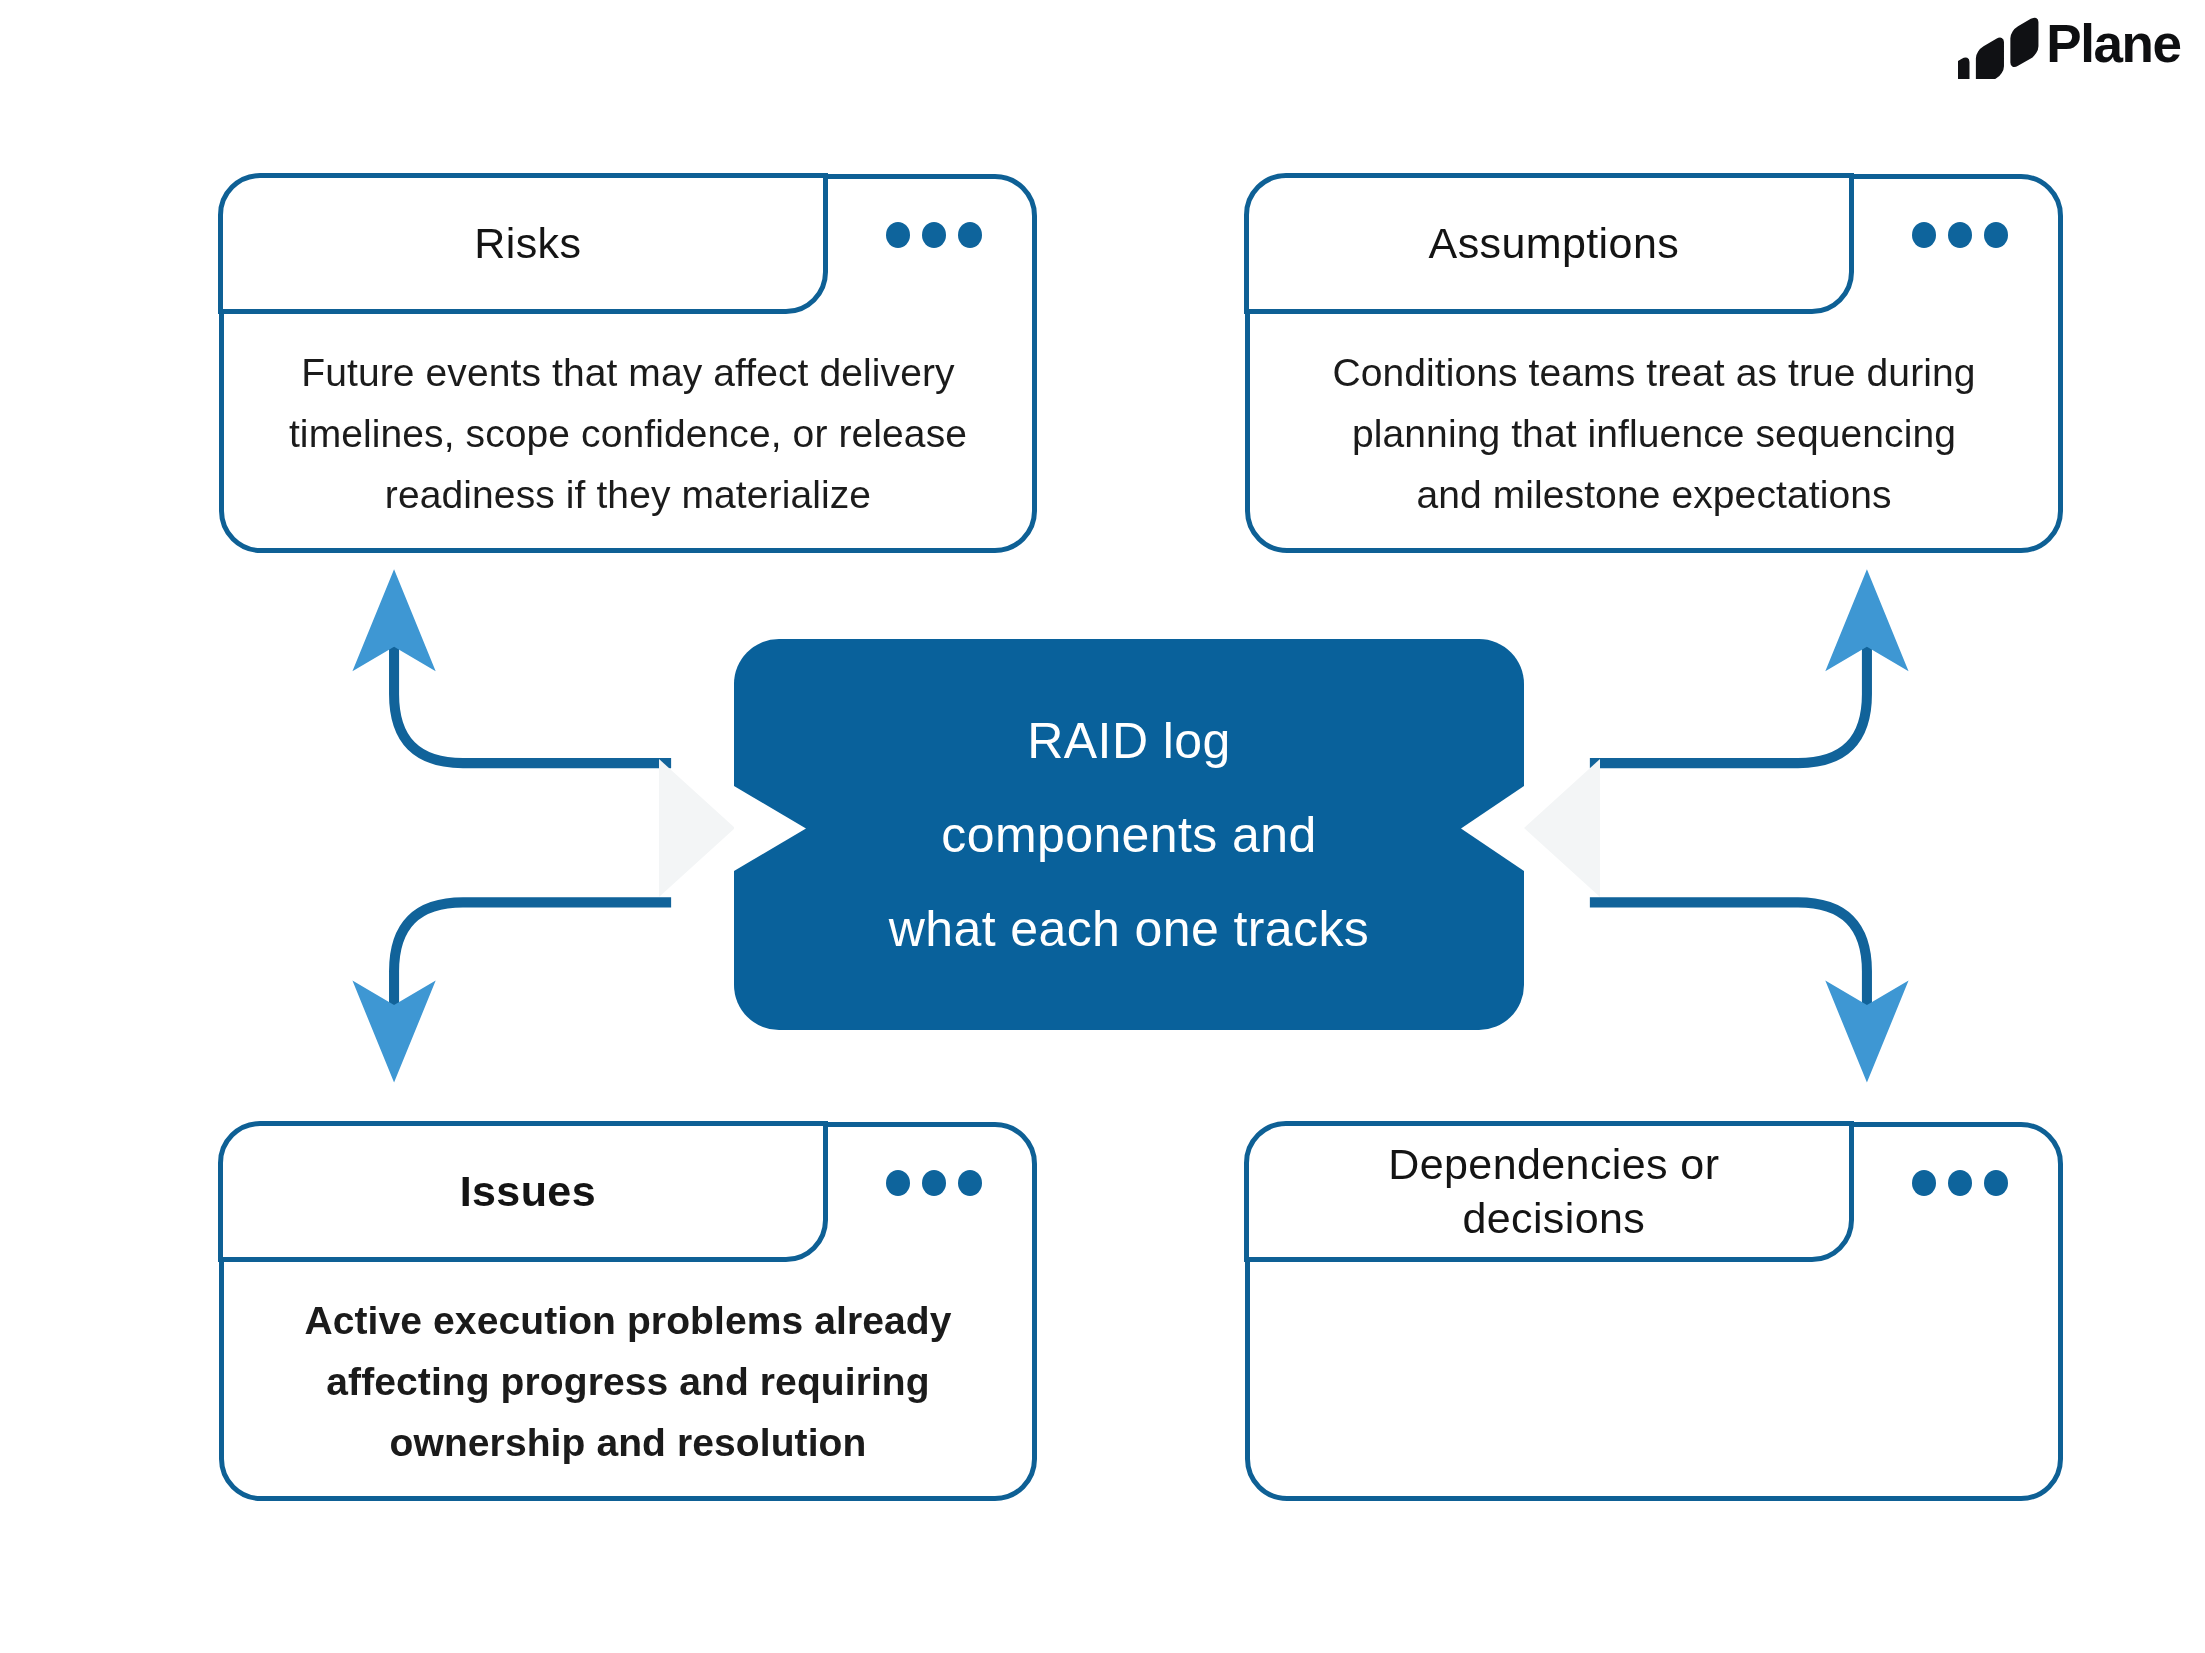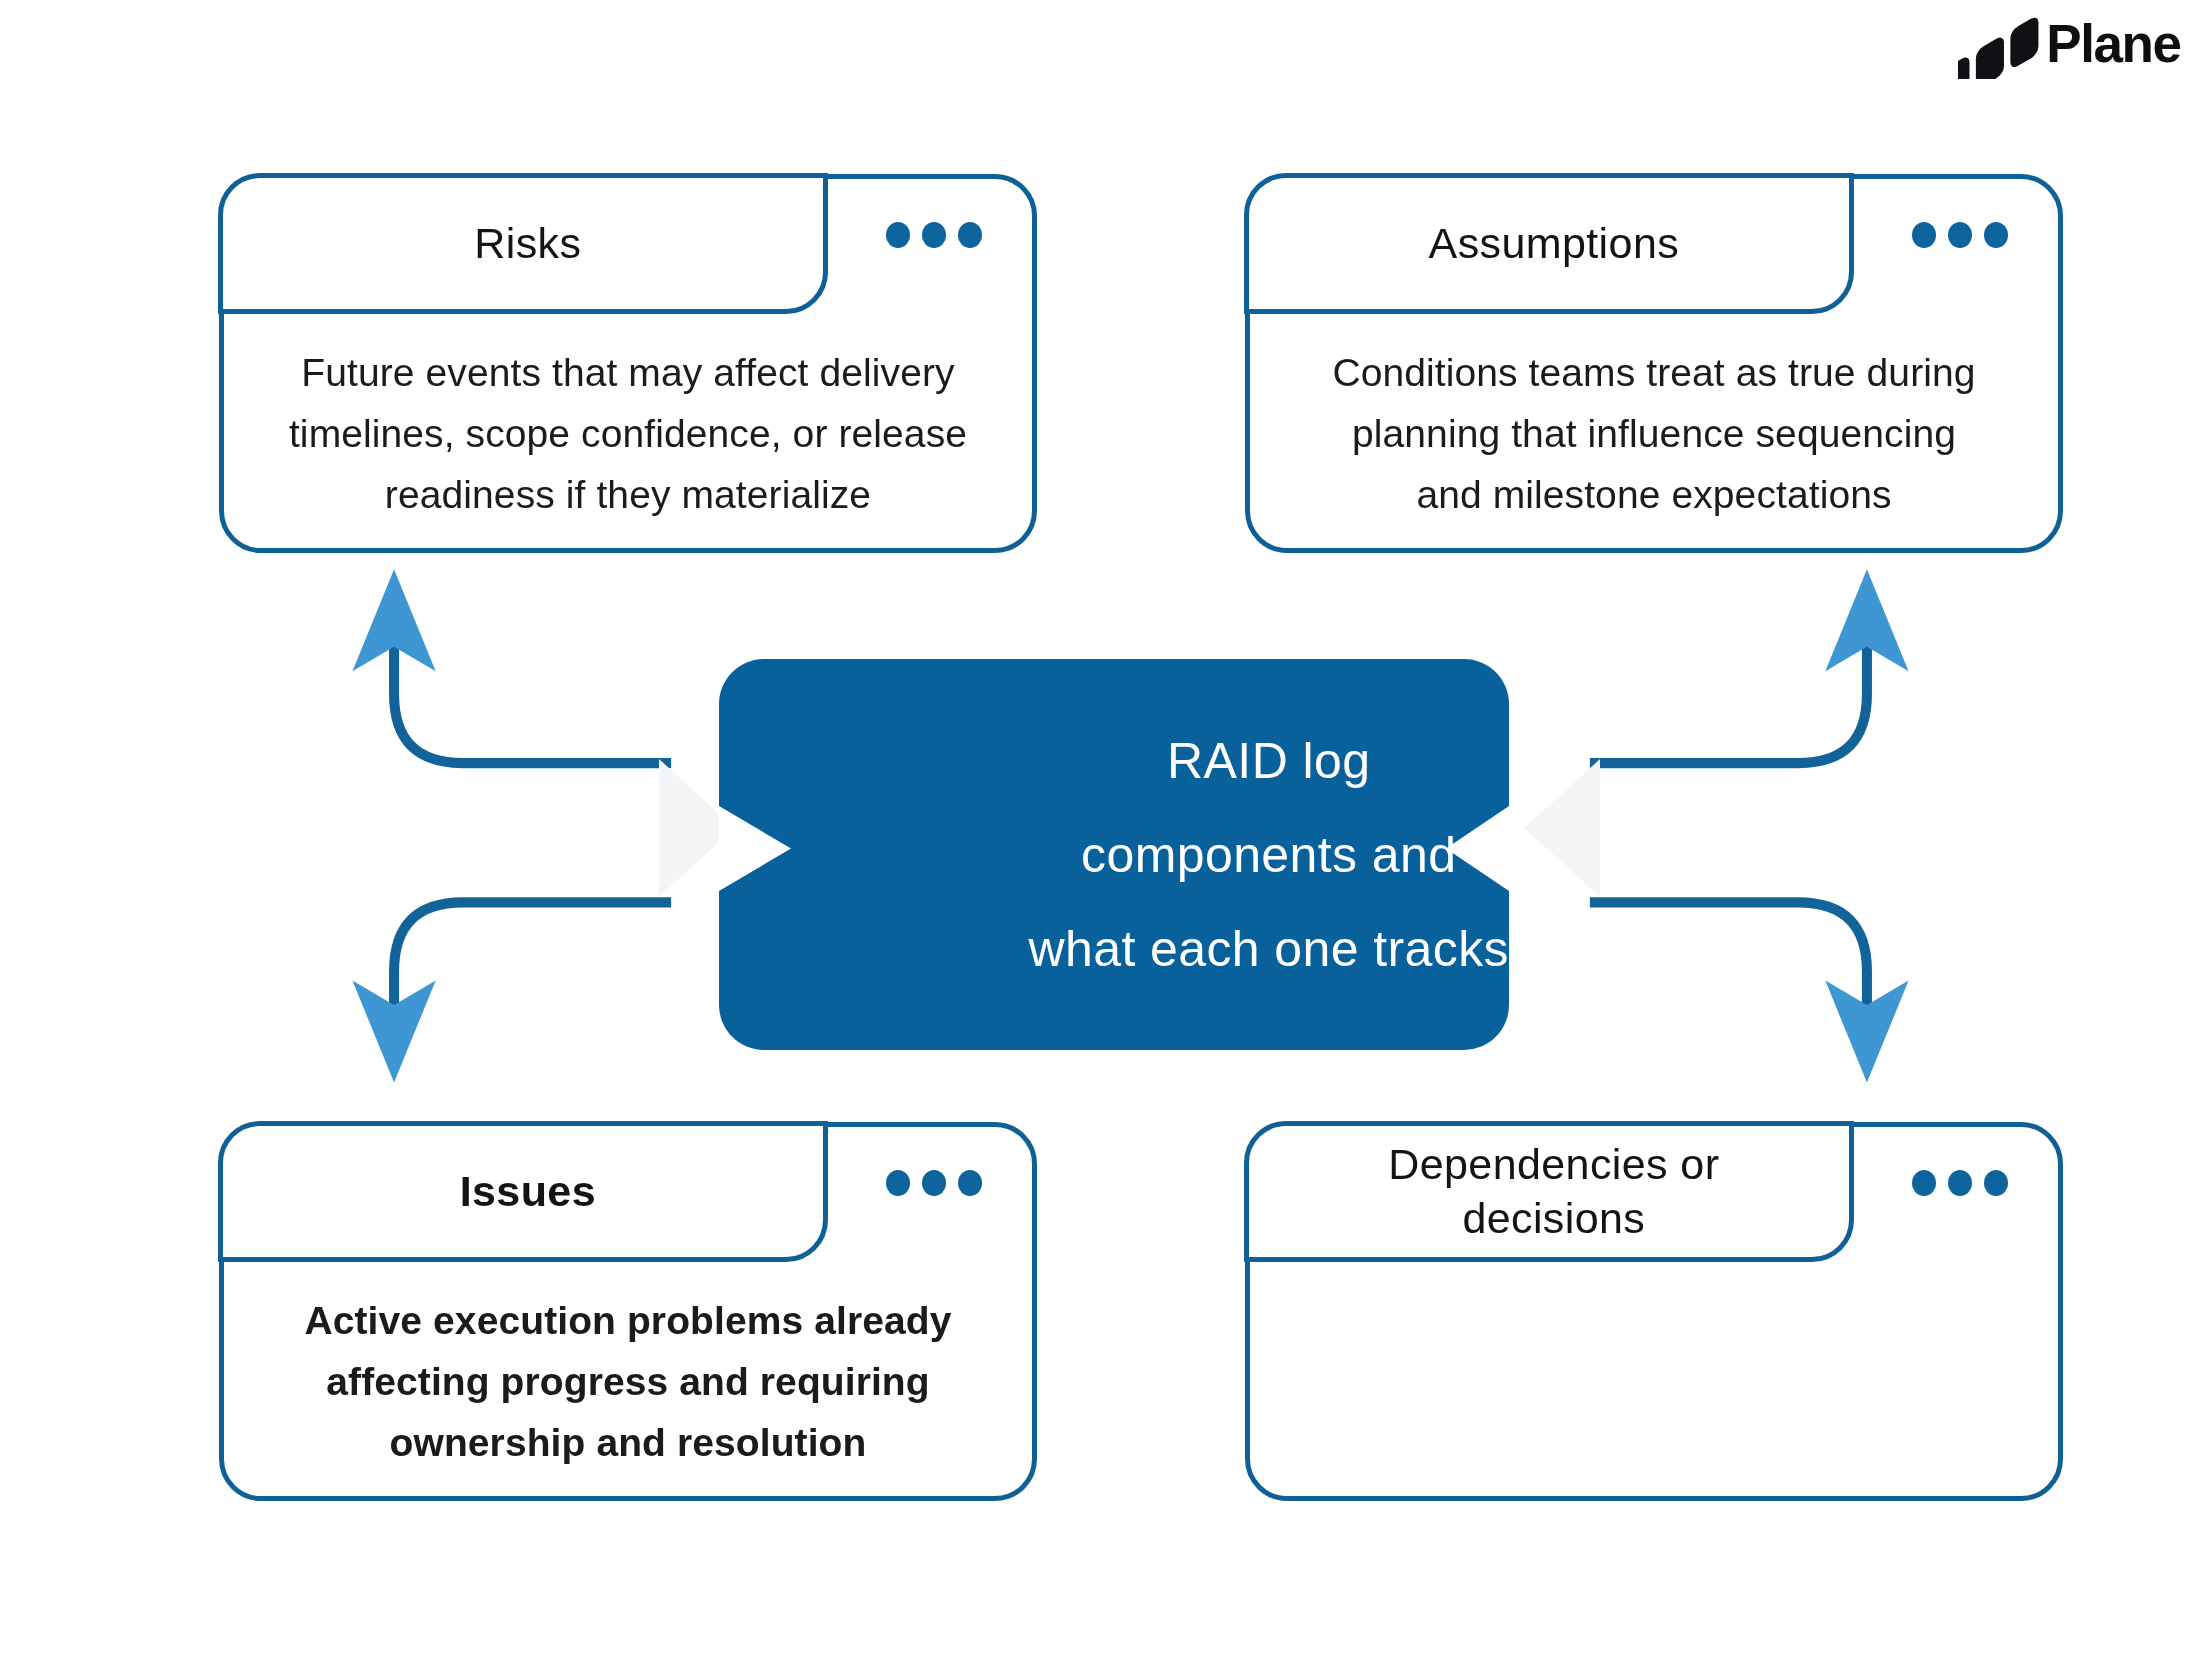--- a/index.html
+++ b/index.html
@@ -36,23 +36,23 @@
 
   
   .notch-glow{position:absolute;background:#f3f5f6;}
   .notch-glow.gl-left{left:659px;top:759px;width:76px;height:138px;
     clip-path:polygon(0 0,100% 50%,0 100%);}
   .notch-glow.gl-right{left:1524px;top:759px;width:76px;height:138px;
     clip-path:polygon(100% 0,0 50%,100% 100%);}
 
   
   .center-node{
-    position:absolute;left:719px;top:639px;width:790px;height:391px;
+    position:absolute;left:734px;top:639px;width:790px;height:391px;
     background:var(--center_fill);border-radius:45px;
-    display:flex;align-items:center;justify-content:flex-end;margin-top:20px;
+    display:flex;align-items:center;justify-content:center;
   }
   .center-text{
     color:var(--center_text);font-size:50px;line-height:1.88;
     text-align:center;white-space:pre-line;letter-spacing:0.4px;
   }
   .notch{position:absolute;background:var(--background);}
   .notch.n-left{left:0;top:147px;width:72px;height:85px;
     clip-path:polygon(0 0,100% 50%,0 100%);}
   .notch.n-right{right:0;top:147px;width:63px;height:85px;
     clip-path:polygon(100% 0,0 50%,100% 100%);}

